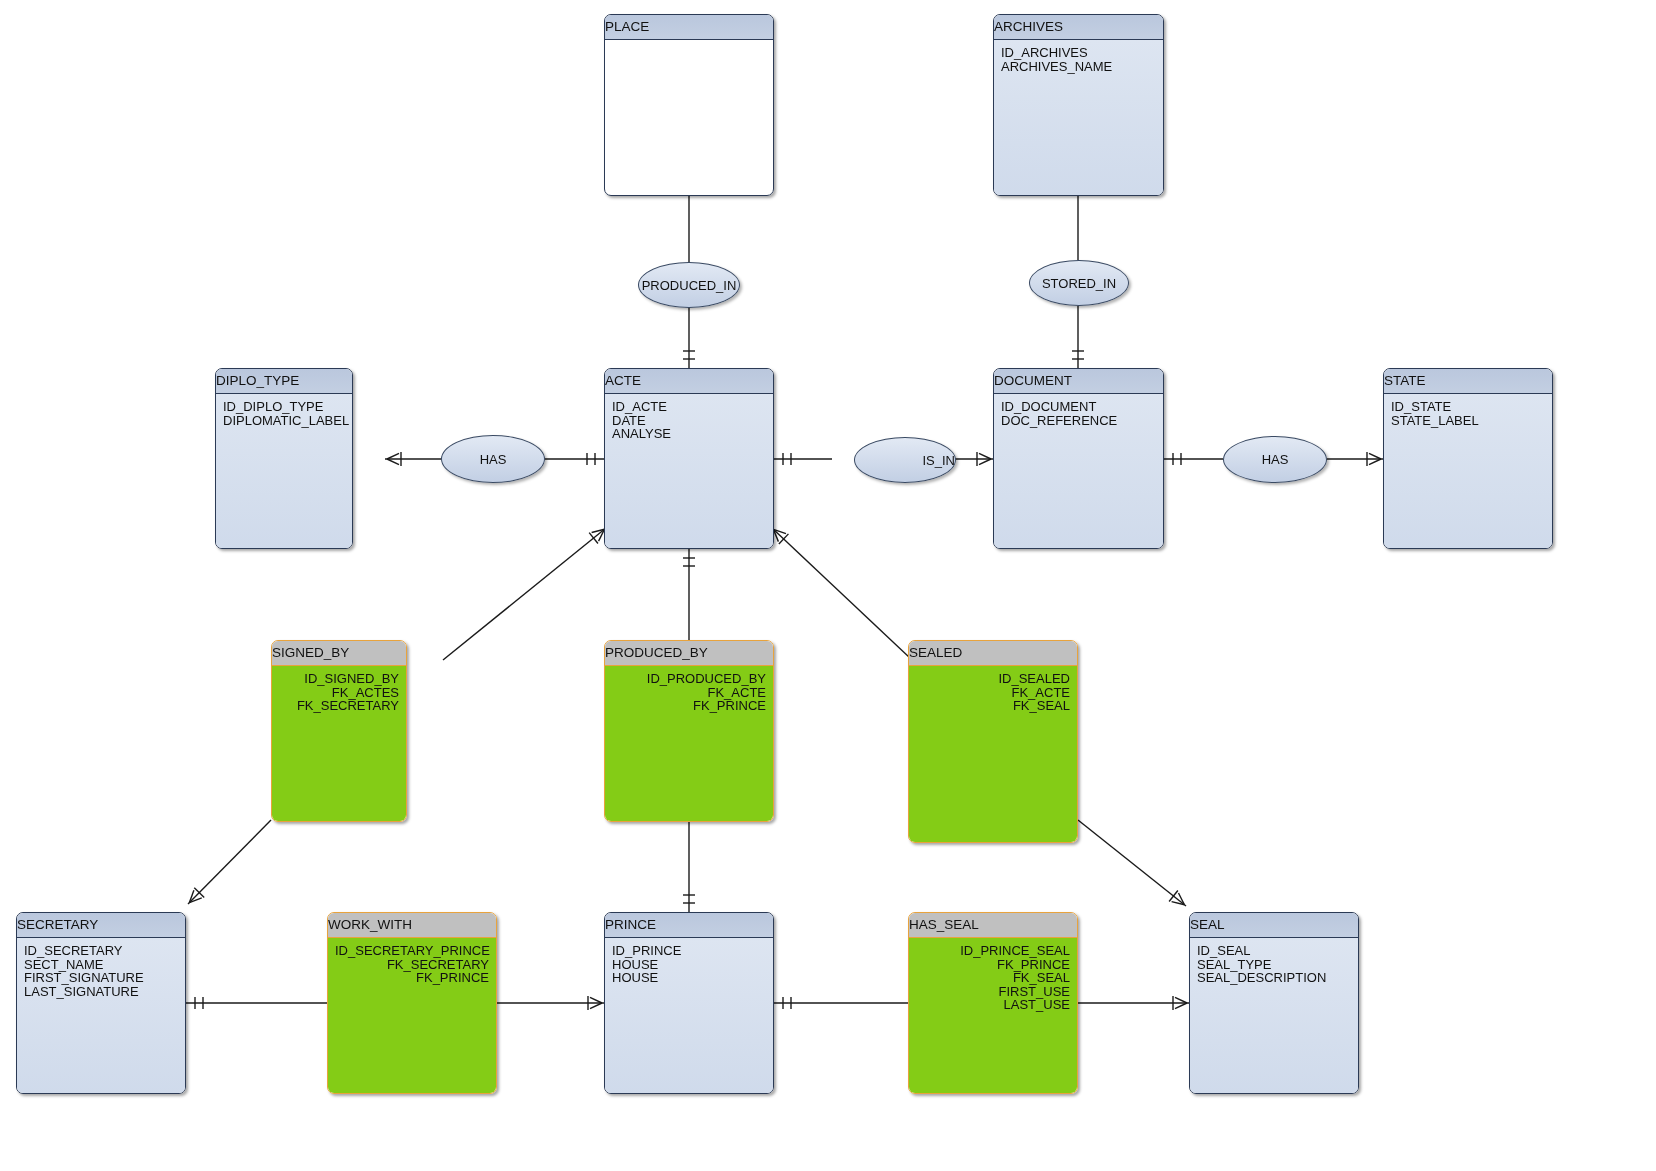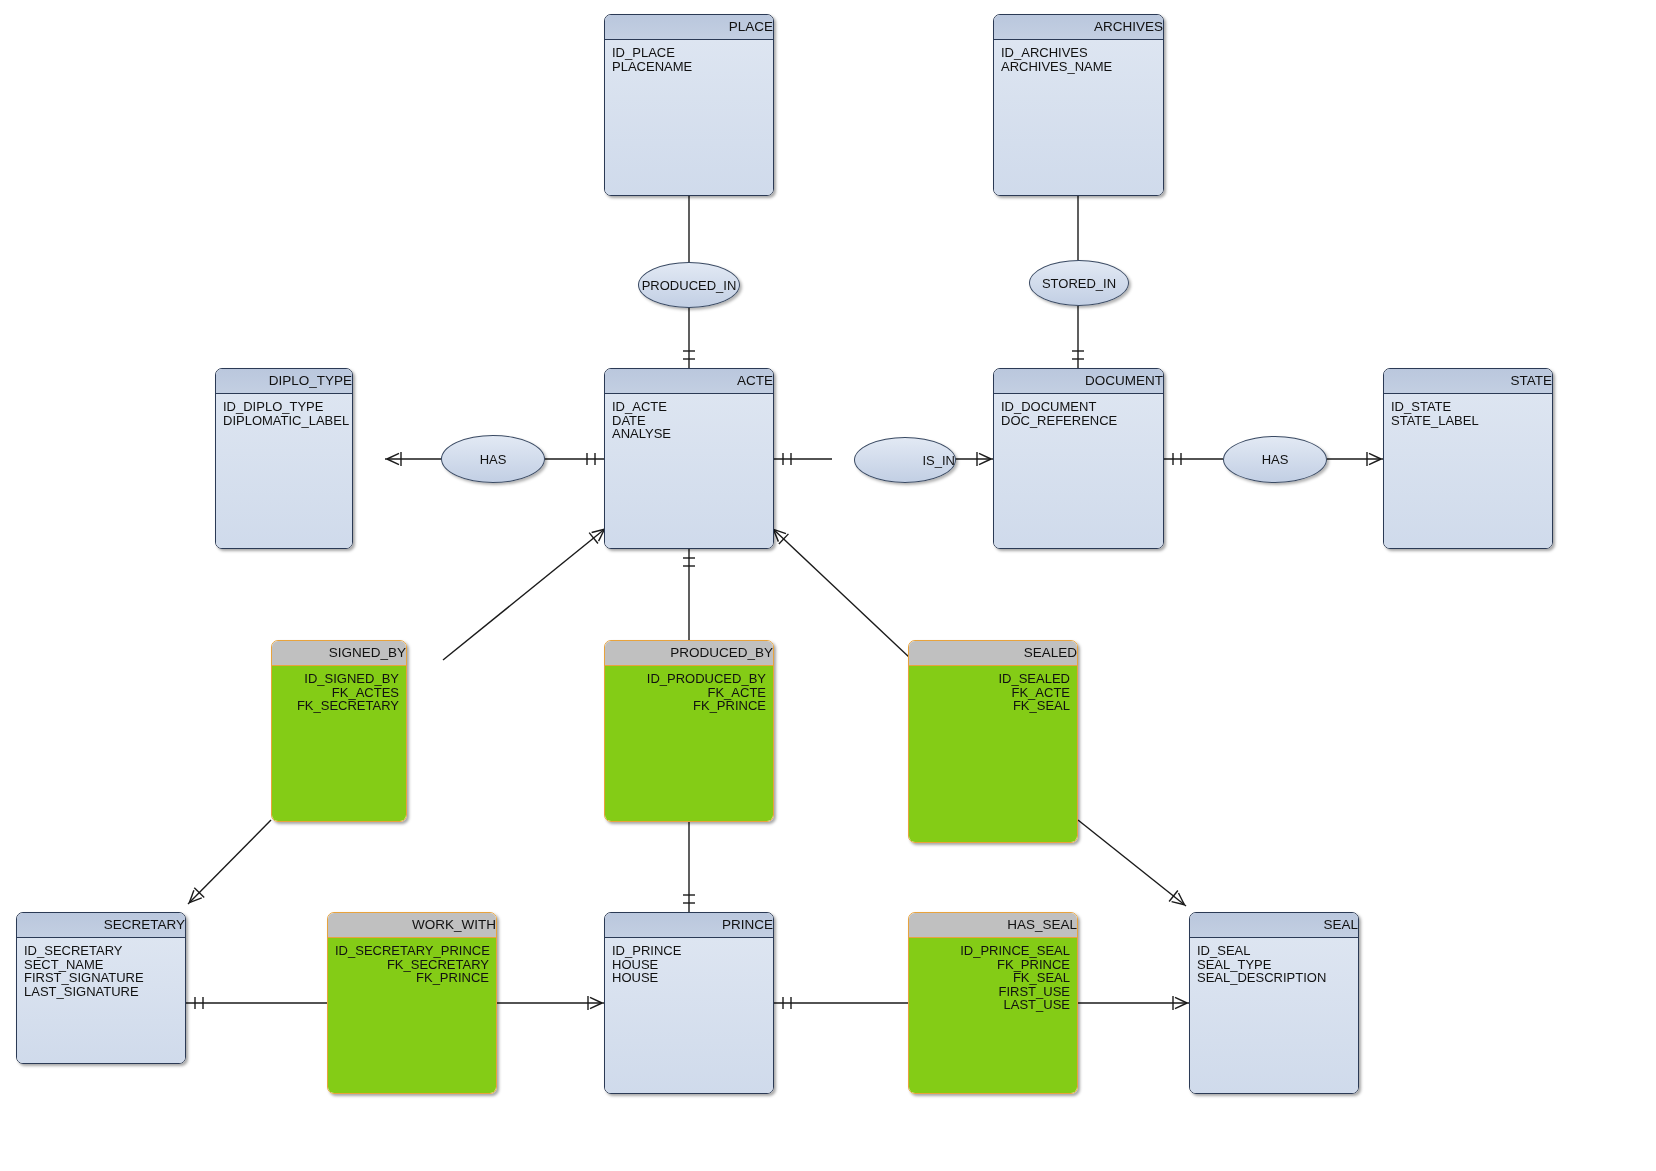--- a/index.html
+++ b/index.html
@@ -2,23 +2,23 @@
 <html><head>
 <meta charset="utf-8">
 <style>
   html,body{margin:0;padding:0;background:#ffffff;}
   body{width:1656px;height:1171px;font-family:"Liberation Sans",sans-serif;overflow:hidden;}
   #diagram{position:relative;width:1656px;height:1171px;}
   svg#wires{position:absolute;left:0;top:0;width:1656px;height:1171px;}
 
   .entity{position:absolute;box-sizing:border-box;border:1px solid #2b3a55;border-radius:7px;
           overflow:hidden;box-shadow:2px 2px 3px rgba(0,0,0,.35);}
-  .entity .hdr{height:24px;line-height:24px;text-align:right;font-size:13.5px;color:#111;
+  .entity .hdr{height:24px;line-height:24px;text-align:left;font-size:13.5px;color:#111;
                border-bottom:1px solid #2b3a55;
-               background:linear-gradient(to bottom,#bac7dd 0%,#c3cfe2 100%);padding-left:27px;}
+               background:linear-gradient(to bottom,#bac7dd 0%,#c3cfe2 100%);}
   .entity .body{padding:6px 7px 0 7px;font-size:13px;color:#111;line-height:13.6px;
                 background:linear-gradient(to bottom,#dde5f1 0%,#cfdaeb 100%);height:calc(100% - 25px);}
   .entity .body div{white-space:nowrap;}
 
   .entity.assoc{border:1px solid #e8a33d;}
   .entity.assoc .hdr{border-bottom:1px solid #e8a33d;background:#c0c0c0;}
   .entity.assoc .body{background:#84cc16;text-align:right;}
 
   .rel{position:absolute;box-sizing:border-box;border:1.6px solid #3a4a63;border-radius:50%;
        background:linear-gradient(to bottom,#e2e9f4 0%,#c2cfe4 100%);
@@ -91,24 +91,20 @@
       <line x1="774" y1="1003" x2="908" y2="1003" stroke="#1a1a1a" stroke-width="1.4"></line>
       <line x1="783" y1="997" x2="783" y2="1009" stroke="#1a1a1a" stroke-width="1.4"></line>
       <line x1="791" y1="997" x2="791" y2="1009" stroke="#1a1a1a" stroke-width="1.4"></line>
       <line x1="1078" y1="1003" x2="1189" y2="1003" stroke="#1a1a1a" stroke-width="1.4"></line>
       <line x1="1175" y1="1008.52" x2="1187" y2="1003" stroke="#1a1a1a" stroke-width="1.4"></line>
       <line x1="1175" y1="997.48" x2="1187" y2="1003" stroke="#1a1a1a" stroke-width="1.4"></line>
       <line x1="1173" y1="996" x2="1173" y2="1010" stroke="#1a1a1a" stroke-width="1.4"></line>
     </svg>
 <div class="entity" style="left: 604px; top: 14px; width: 170px; height: 182px;">
       <div class="hdr">PLACE</div>
-      <div class="body">
-        <div>ID_PLACE</div>
-        <div>PLACENAME</div>
-      </div>
     </div>
     <div class="entity" style="left: 993px; top: 14px; width: 171px; height: 182px;">
       <div class="hdr">ARCHIVES</div>
       <div class="body">
         <div>ID_ARCHIVES</div>
         <div>ARCHIVES_NAME</div>
       </div>
     </div>
     <div class="entity" style="left: 215px; top: 368px; width: 138px; height: 181px;">
       <div class="hdr">DIPLO_TYPE</div>
@@ -156,21 +152,21 @@
       </div>
     </div>
     <div class="entity assoc" style="left: 908px; top: 640px; width: 170px; height: 203px;">
       <div class="hdr">SEALED</div>
       <div class="body">
         <div>ID_SEALED</div>
         <div>FK_ACTE</div>
         <div>FK_SEAL</div>
       </div>
     </div>
-    <div class="entity" style="left: 16px; top: 912px; width: 170px; height: 152px;">
+    <div class="entity" style="left: 16px; top: 912px; width: 170px; height: 182px;">
       <div class="hdr">SECRETARY</div>
       <div class="body">
         <div>ID_SECRETARY</div>
         <div>SECT_NAME</div>
         <div>FIRST_SIGNATURE</div>
         <div>LAST_SIGNATURE</div>
       </div>
     </div>
     <div class="entity assoc" style="left: 327px; top: 912px; width: 170px; height: 182px;">
       <div class="hdr">WORK_WITH</div>

